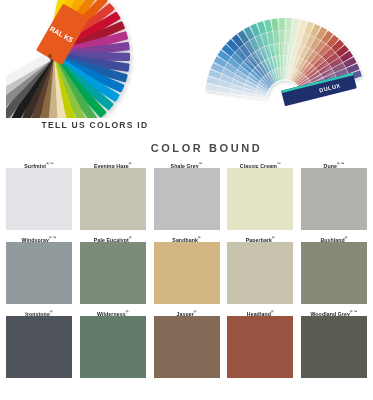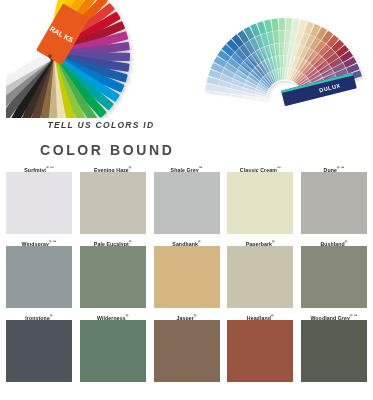--- a/index.html
+++ b/index.html
@@ -40,36 +40,36 @@
   .fan-wrap {
     position: absolute;
     left: 0; top: 0;
     width: 178px;
     height: 118px;
   }
 
   .caption-row {
     display: flex;
     justify-content: space-between;
-    padding: 0 12px;
+    padding: 0 6px;
     margin-top: 2px;
-    font-style: italic;
   }
   .deck-caption {
     width: 178px;
     text-align: center;
     font-size: 8.5px;
     font-weight: bold;
     letter-spacing: 1.3px;
     color: #3a3a3a;
   }
 
   
   .bound-title {
-    font-size: 14px;
+    text-align: center;
+    font-size: 11px;
     font-weight: bold;
     letter-spacing: 2.6px;
     color: #4a4a4a;
     margin-top: 12px;
     margin-bottom: 6px;
     margin-left: 40px;
   }
 
   
   .swatch-grid {

